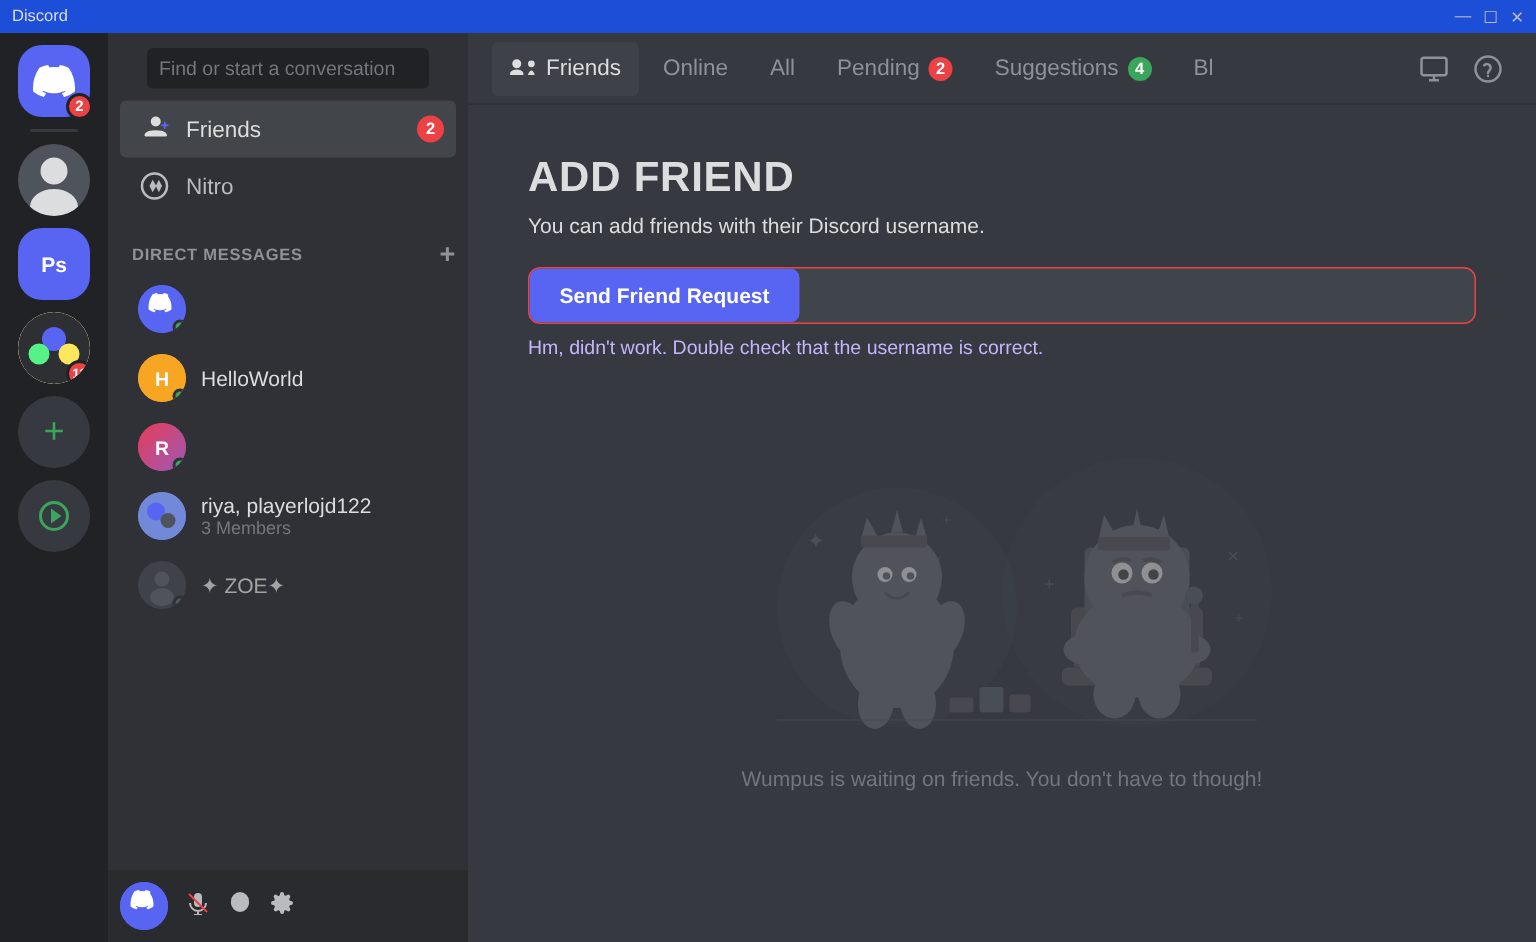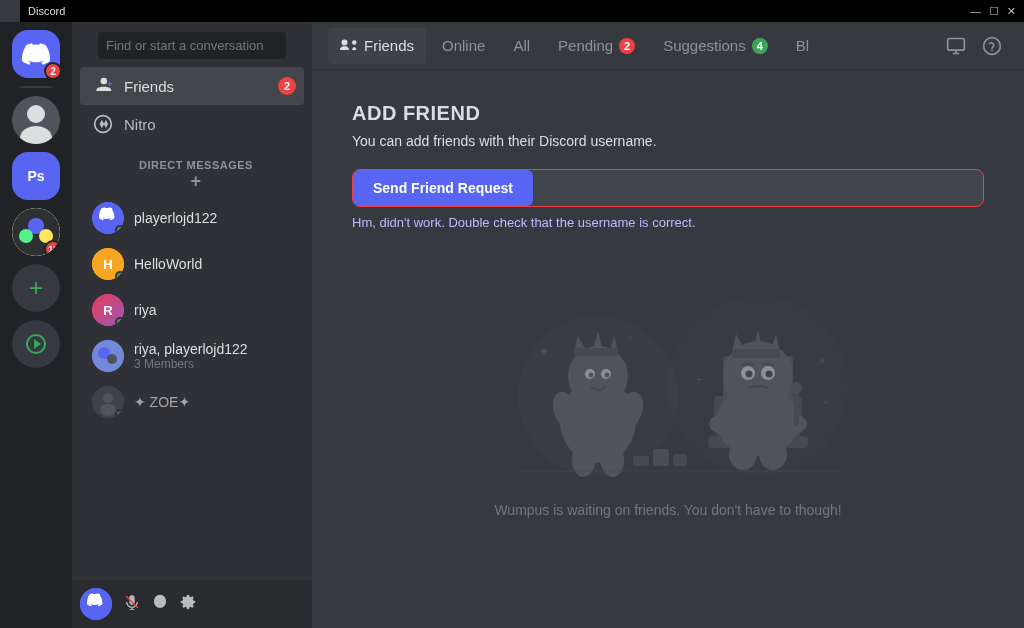--- a/index.html
+++ b/index.html
@@ -1,27 +1,26 @@
 <!DOCTYPE html>
 <html><head>
   <meta charset="utf-8">
   <style>
     * { margin: 0; padding: 0; box-sizing: border-box; }
     body { width: 1024px; height: 628px; overflow: hidden; font-family: 'Segoe UI', Arial, sans-serif; display: flex; flex-direction: column; background: #36393f; }
 
     
     .title-bar {
       height: 22px;
-      background: #000000;
+      background: #1d4ed8;
       display: flex;
       align-items: center;
       justify-content: space-between;
       padding: 0 8px;
       flex-shrink: 0;
-      margin-left: 20px;
     }
     .title-bar-title { color: #dcddde; font-size: 11px; }
     .title-bar-controls { display: flex; gap: 8px; }
     .title-bar-btn { color: #b9bbbe; font-size: 11px; cursor: pointer; background: none; border: none; }
 
     .app-body { display: flex; flex: 1; overflow: hidden; }
 
     
     .server-sidebar {
       width: 72px;
@@ -128,21 +127,20 @@
     .dm-section-header {
       display: flex;
       align-items: center;
       justify-content: space-between;
       padding: 16px 8px 4px 16px;
       color: #8e9297;
       font-size: 11px;
       font-weight: 600;
       text-transform: uppercase;
       letter-spacing: 0.5px;
-      flex-direction: column;
     }
     .dm-section-add { cursor: pointer; color: #8e9297; font-size: 18px; }
 
     .dm-list { flex: 1; overflow-y: auto; }
     .dm-item {
       display: flex;
       align-items: center;
       gap: 10px;
       padding: 6px 8px 6px 12px;
       cursor: pointer;
@@ -253,21 +251,21 @@
     .tab-spacer { flex: 1; }
     .tab-icon-btn { background: none; border: none; cursor: pointer; color: #8e9297; font-size: 18px; padding: 4px 6px; display: flex; align-items: center; }
 
     
     .add-friend-area {
       padding: 32px 40px;
       flex: 1;
       overflow-y: auto;
     }
     .add-friend-title {
-      font-size: 20px;
+      font-size: 28px;
       font-weight: 700;
       color: #dcddde;
       text-transform: uppercase;
       letter-spacing: 0.5px;
       margin-bottom: 8px;
     }
     .add-friend-desc {
       font-size: 14px;
       color: #dcddde;
       margin-bottom: 20px;
@@ -431,23 +429,20 @@
     <div class="dm-list">
 
       <div class="dm-item">
         <div class="dm-avatar avatar-blue" style="background:#5865f2;">
           <svg width="32" height="32" viewBox="0 0 32 32">
             <circle cx="16" cy="16" r="16" fill="#5865f2"></circle>
             <path d="M20.2 6.3a12.7 12.7 0 00-3.1-1 .05.05 0 00-.05.02c-.14.24-.28.55-.39.8a11.7 11.7 0 00-3.52 0 8.1 8.1 0 00-.39-.8.05.05 0 00-.05-.02 12.6 12.6 0 00-3.1 1 .04.04 0 00-.02.02C7.34 9.7 6.8 13 7.06 16.26a.05.05 0 00.02.04 12.7 12.7 0 003.84 1.94.05.05 0 00.05-.02 8.97 8.97 0 00.78-1.28.05.05 0 00-.03-.07 8.37 8.37 0 01-1.2-.57.05.05 0 010-.08c.08-.06.16-.13.24-.19a.05.05 0 01.05 0c2.52 1.15 5.24 1.15 7.73 0a.05.05 0 01.05.01c.08.06.16.13.24.19a.05.05 0 010 .08c-.38.22-.78.41-1.2.57a.05.05 0 00-.02.07c.23.45.5.87.78 1.27a.05.05 0 00.05.02 12.65 12.65 0 003.84-1.94.05.05 0 00.02-.03c.32-3.32-.54-6.19-2.28-8.74a.04.04 0 00-.02-.01z" fill="white"></path>
           </svg>
           <div class="dm-status-dot" style="background:#3ba55c;"></div>
         </div>
-        <div class="dm-info">
-          <div class="dm-name">playerlojd122</div>
-        </div>
       </div>
 
       <div class="dm-item">
         <div class="dm-avatar" style="background:#f6a623; position:relative;">
           <svg width="32" height="32" viewBox="0 0 32 32">
             <circle cx="16" cy="16" r="16" fill="#f6a623"></circle>
             <text x="50%" y="55%" dominant-baseline="middle" text-anchor="middle" fill="white" font-size="13" font-weight="600">H</text>
           </svg>
           <div class="dm-status-dot" style="background:#3ba55c;"></div>
         </div>
@@ -462,23 +457,20 @@
             <circle cx="16" cy="16" r="16" fill="url(#grad1)"></circle>
             <defs>
                 <linearGradient id="grad1" x1="0%" y1="0%" x2="100%" y2="100%">
                   <stop offset="0%" style="stop-color:#e83c58"></stop>
                   <stop offset="100%" style="stop-color:#9b59b6"></stop>
                 </linearGradient>
               </defs>
             <text x="50%" y="55%" dominant-baseline="middle" text-anchor="middle" fill="white" font-size="13" font-weight="600">R</text>
           </svg>
           <div class="dm-status-dot" style="background:#3ba55c;"></div>
-        </div>
-        <div class="dm-info">
-          <div class="dm-name">riya</div>
         </div>
       </div>
 
       <div class="dm-item">
         <div class="dm-avatar" style="background:#7289da; position:relative;">
           <svg width="32" height="32" viewBox="0 0 32 32">
             <circle cx="16" cy="16" r="16" fill="#7289da"></circle>
             <circle cx="12" cy="13" r="6" fill="#5865f2"></circle>
             <circle cx="20" cy="19" r="5" fill="#4f545c"></circle>
           </svg>

